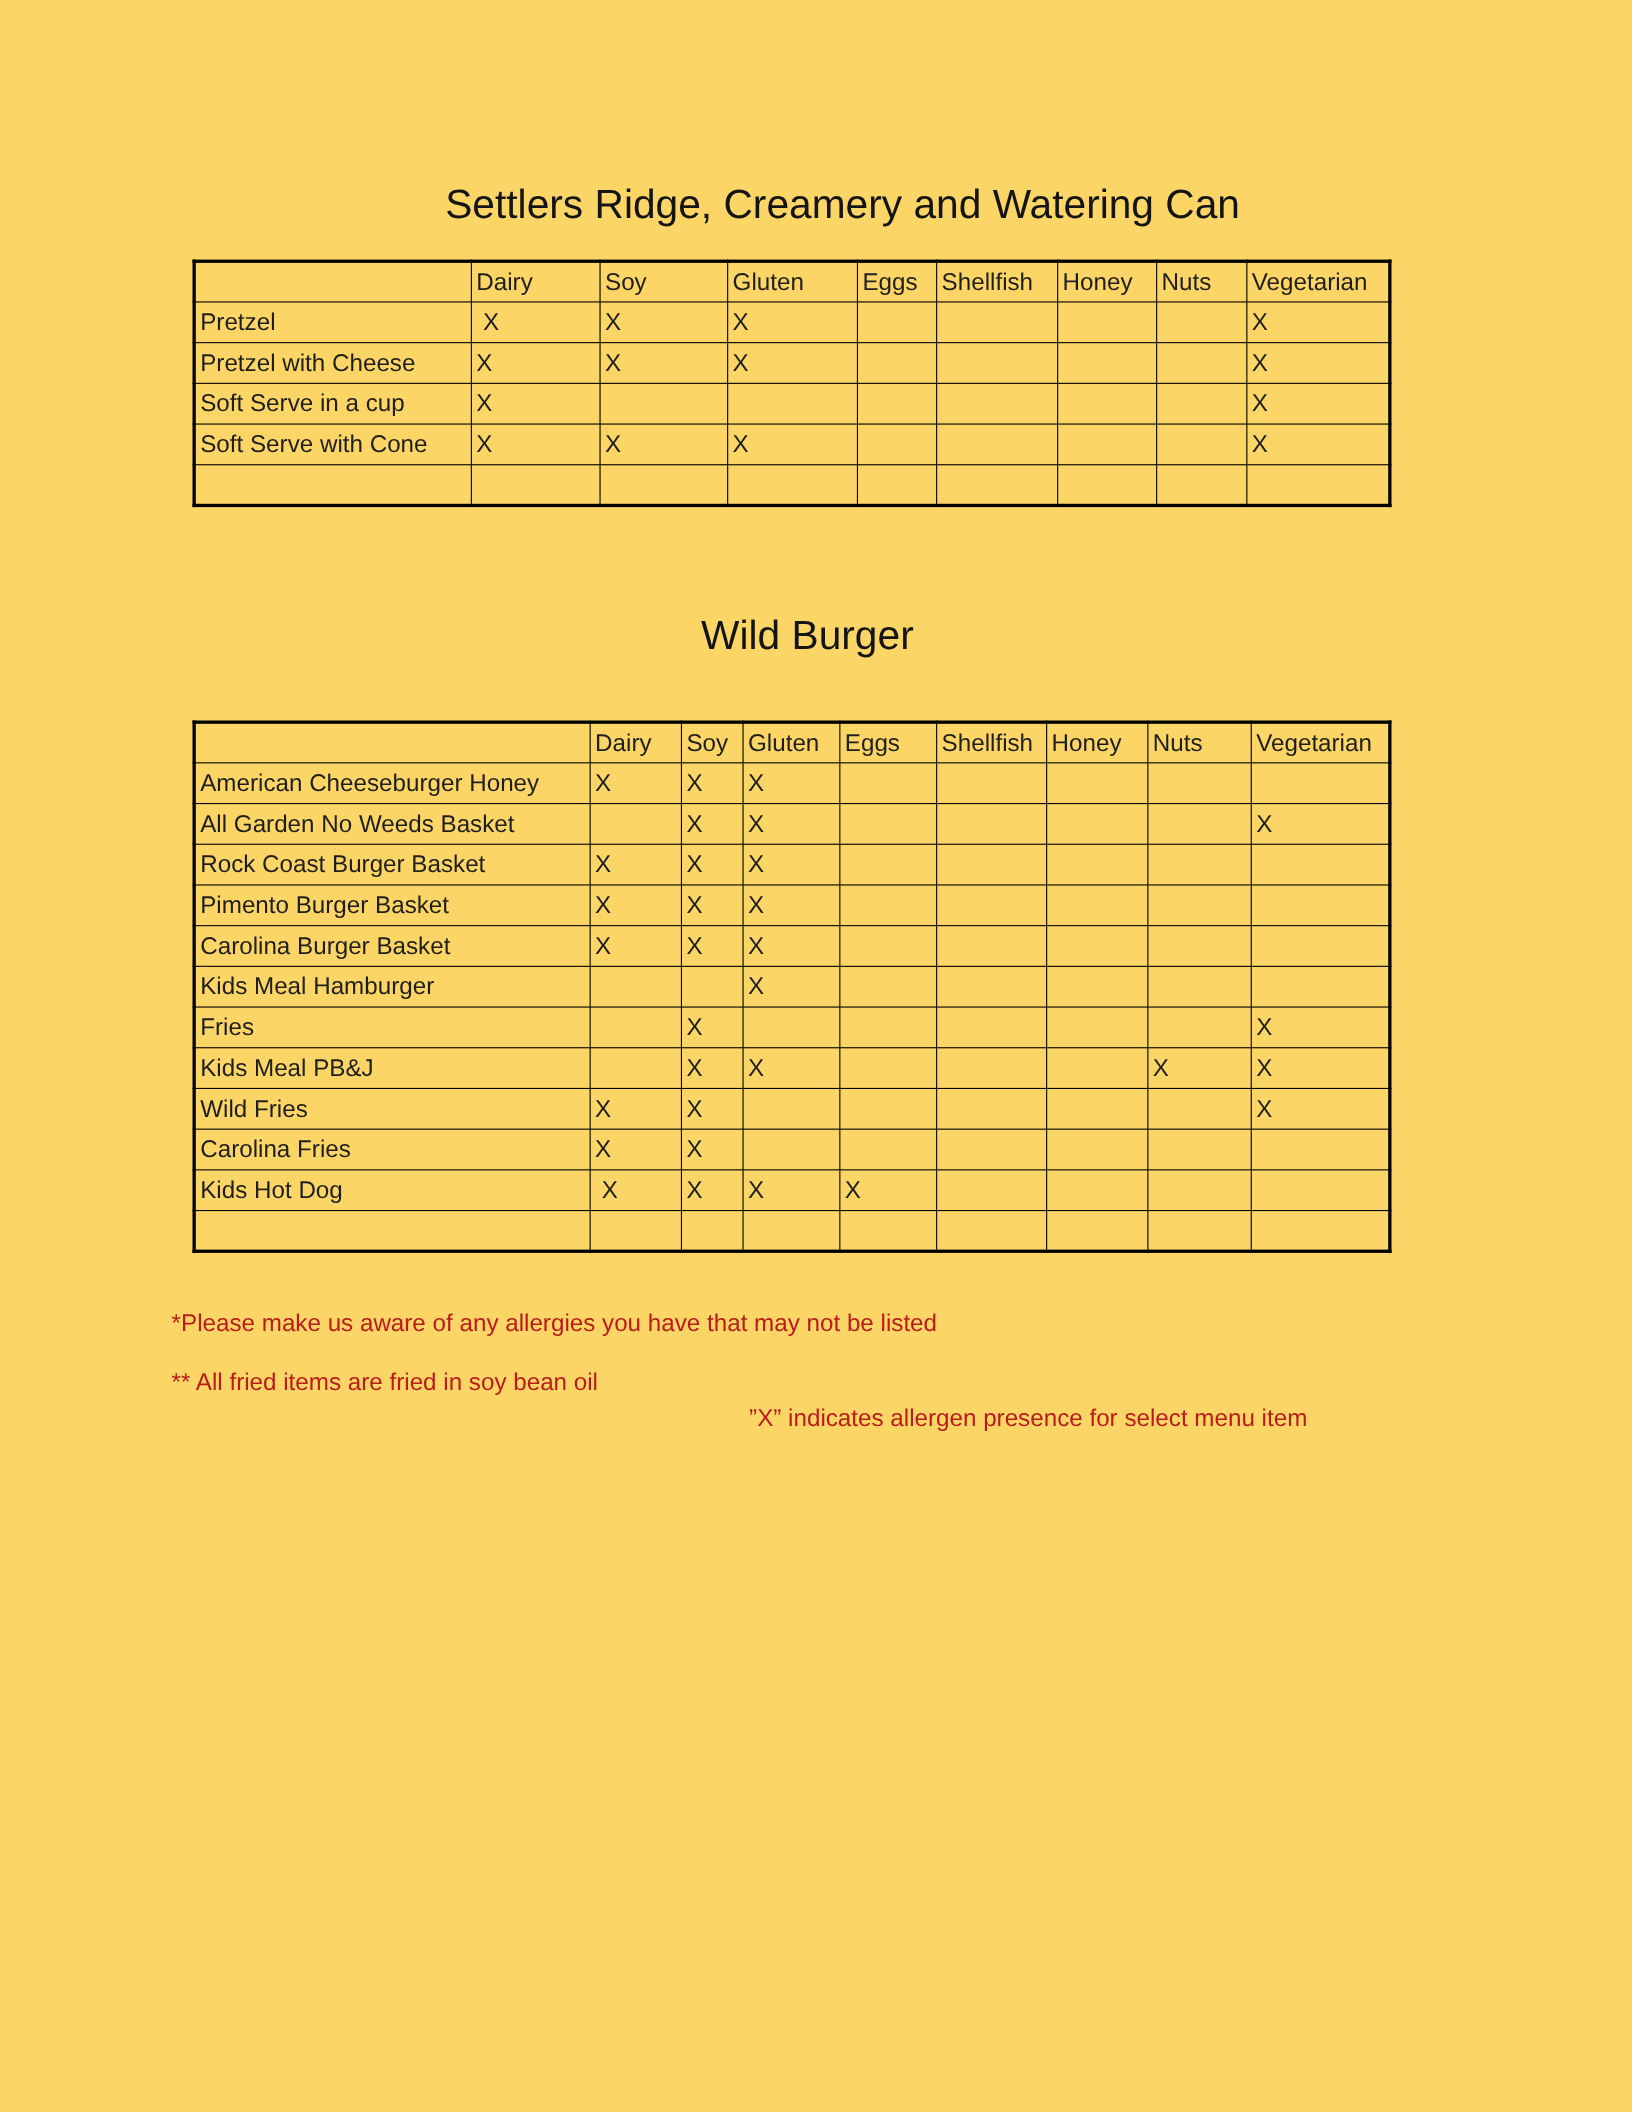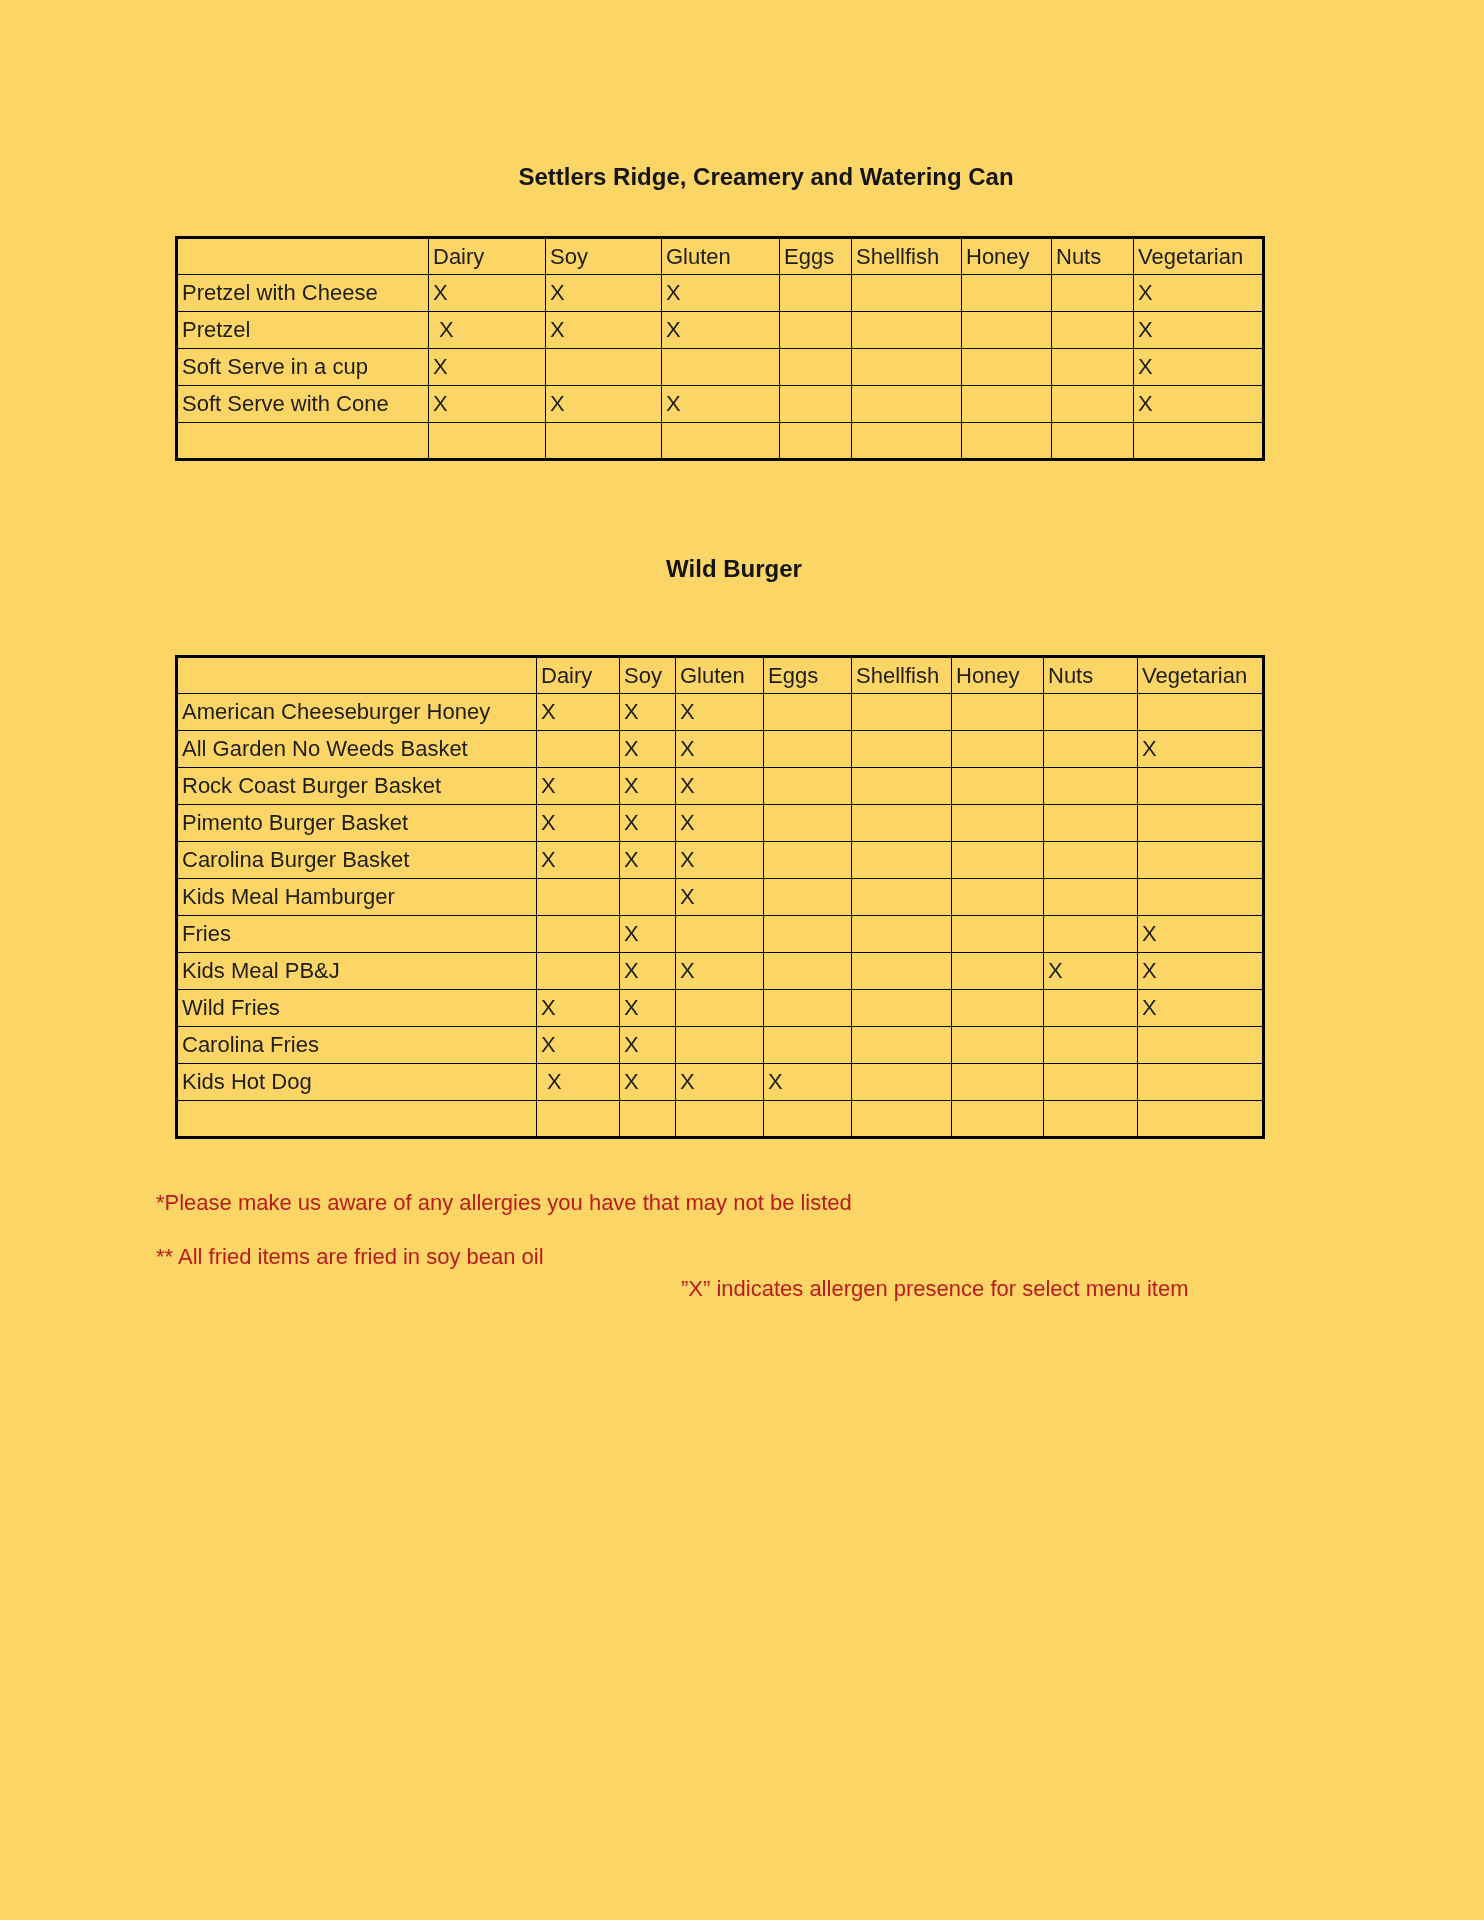--- a/index.html
+++ b/index.html
@@ -4,21 +4,21 @@
 <style>
   html,body{margin:0;padding:0;}
   body{
     width:1484px;height:1920px;position:relative;
     background:#FBD566;color:#1F1E1C;
     font-family:"Liberation Sans", sans-serif;
     overflow:hidden;
   }
   .title{
     position:absolute;transform:translateX(-50%);
-    font-weight:bold;font-size:24px;line-height:38px;
+    font-weight:normal;font-size:37px;line-height:38px;
     color:#141414;white-space:nowrap;letter-spacing:0px;
   }
   .title-1{left:766px;top:142px;}
   .title-2{left:734px;top:534px;}
   table.allergen-table{
     position:absolute;border-collapse:collapse;table-layout:fixed;
     border:3px solid #000;background:transparent;
   }
   .table-1{left:175px;top:236px;}
   .table-2{left:175px;top:655px;}
@@ -63,33 +63,33 @@
         <th>Gluten</th>
         <th>Eggs</th>
         <th>Shellfish</th>
         <th>Honey</th>
         <th>Nuts</th>
         <th>Vegetarian</th>
       </tr>
     </thead>
     <tbody>
       <tr>
-        <td>Pretzel with Cheese</td>
-        <td>X</td>
-        <td>X</td>
-        <td>X</td>
-        <td></td>
-        <td></td>
-        <td></td>
-        <td></td>
-        <td>X</td>
-      </tr>
-      <tr>
         <td>Pretzel</td>
         <td> X</td>
+        <td>X</td>
+        <td>X</td>
+        <td></td>
+        <td></td>
+        <td></td>
+        <td></td>
+        <td>X</td>
+      </tr>
+      <tr>
+        <td>Pretzel with Cheese</td>
+        <td>X</td>
         <td>X</td>
         <td>X</td>
         <td></td>
         <td></td>
         <td></td>
         <td></td>
         <td>X</td>
       </tr>
       <tr>
         <td>Soft Serve in a cup</td>

